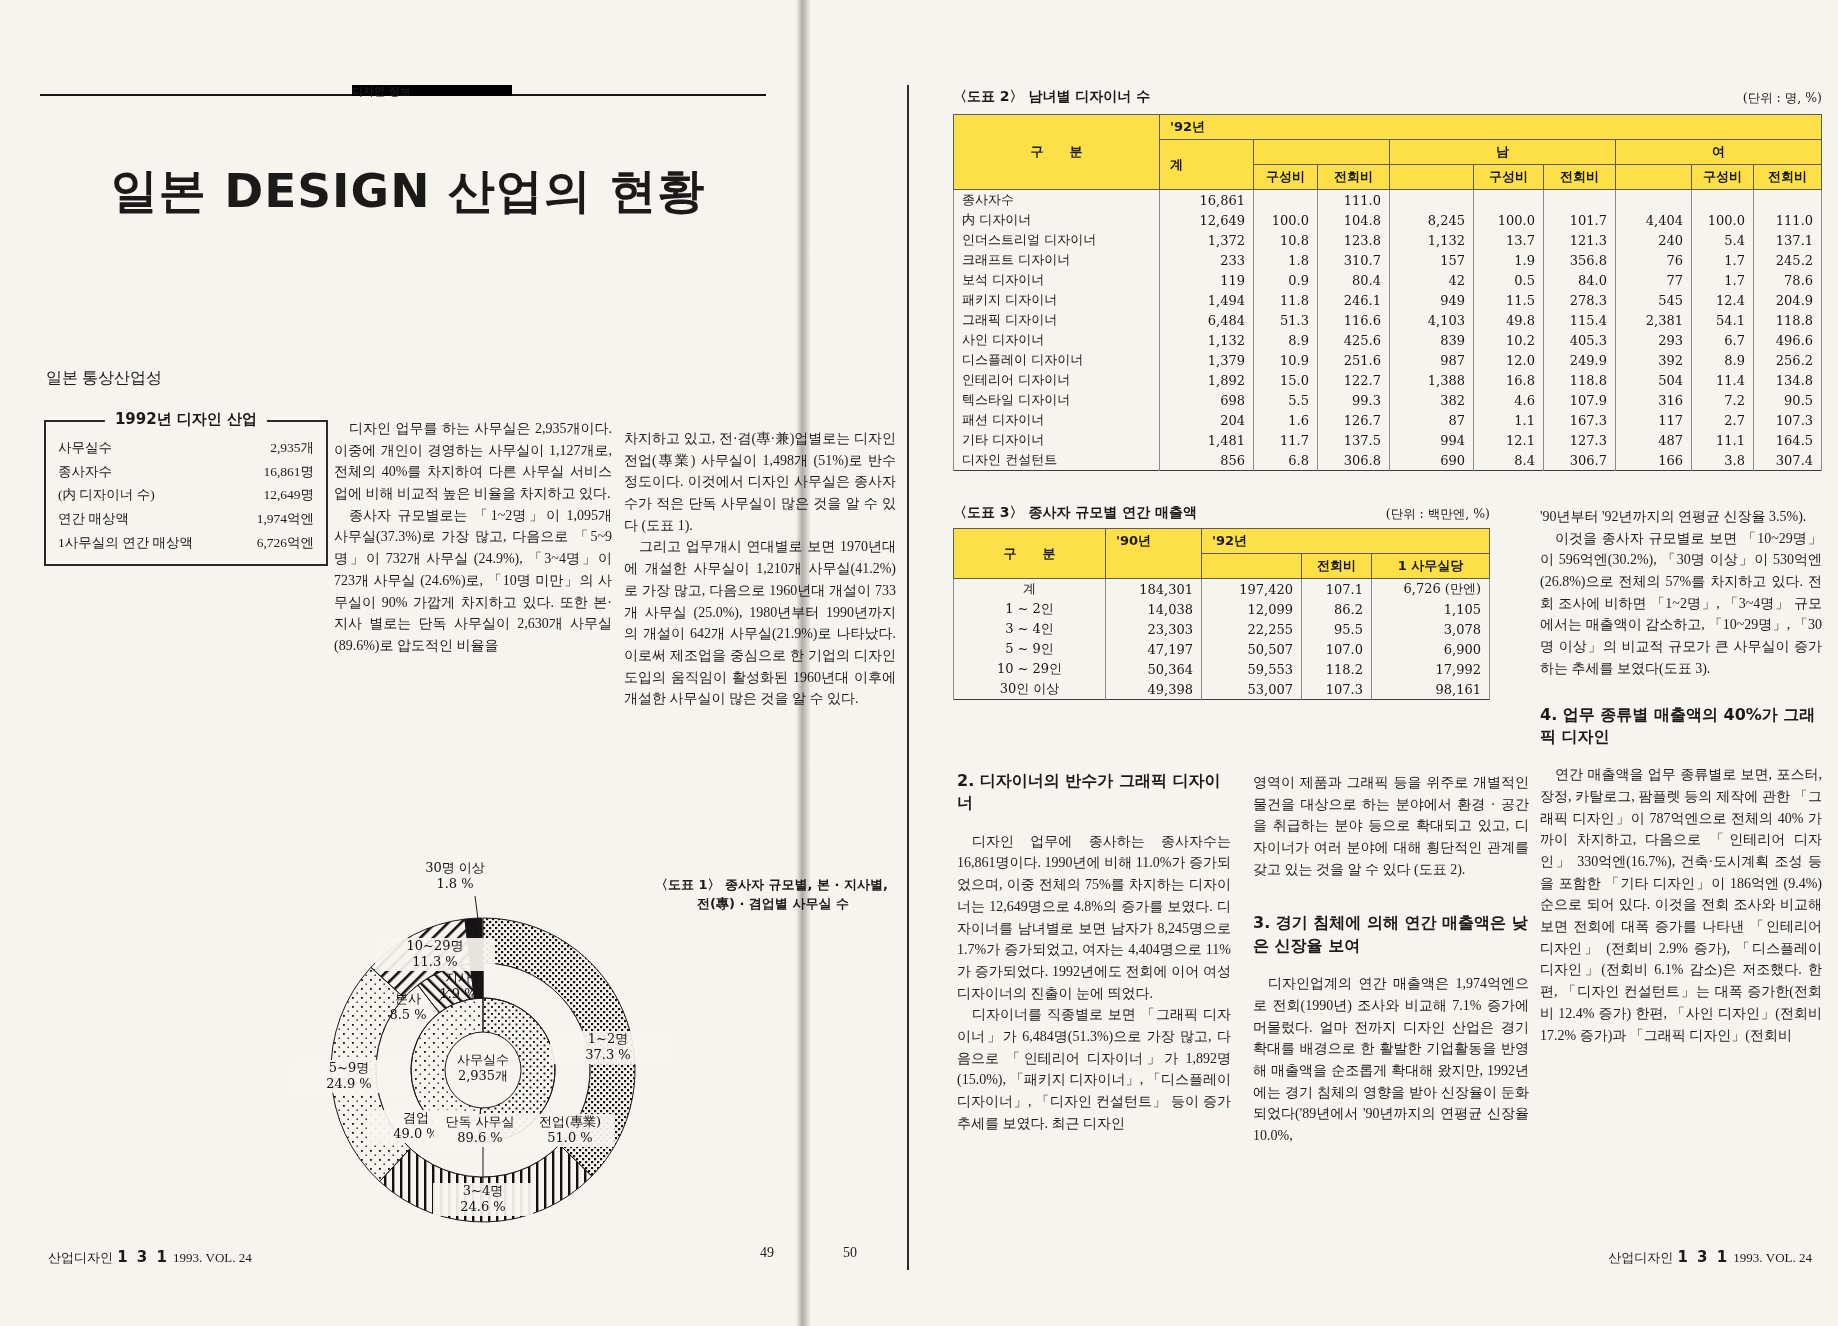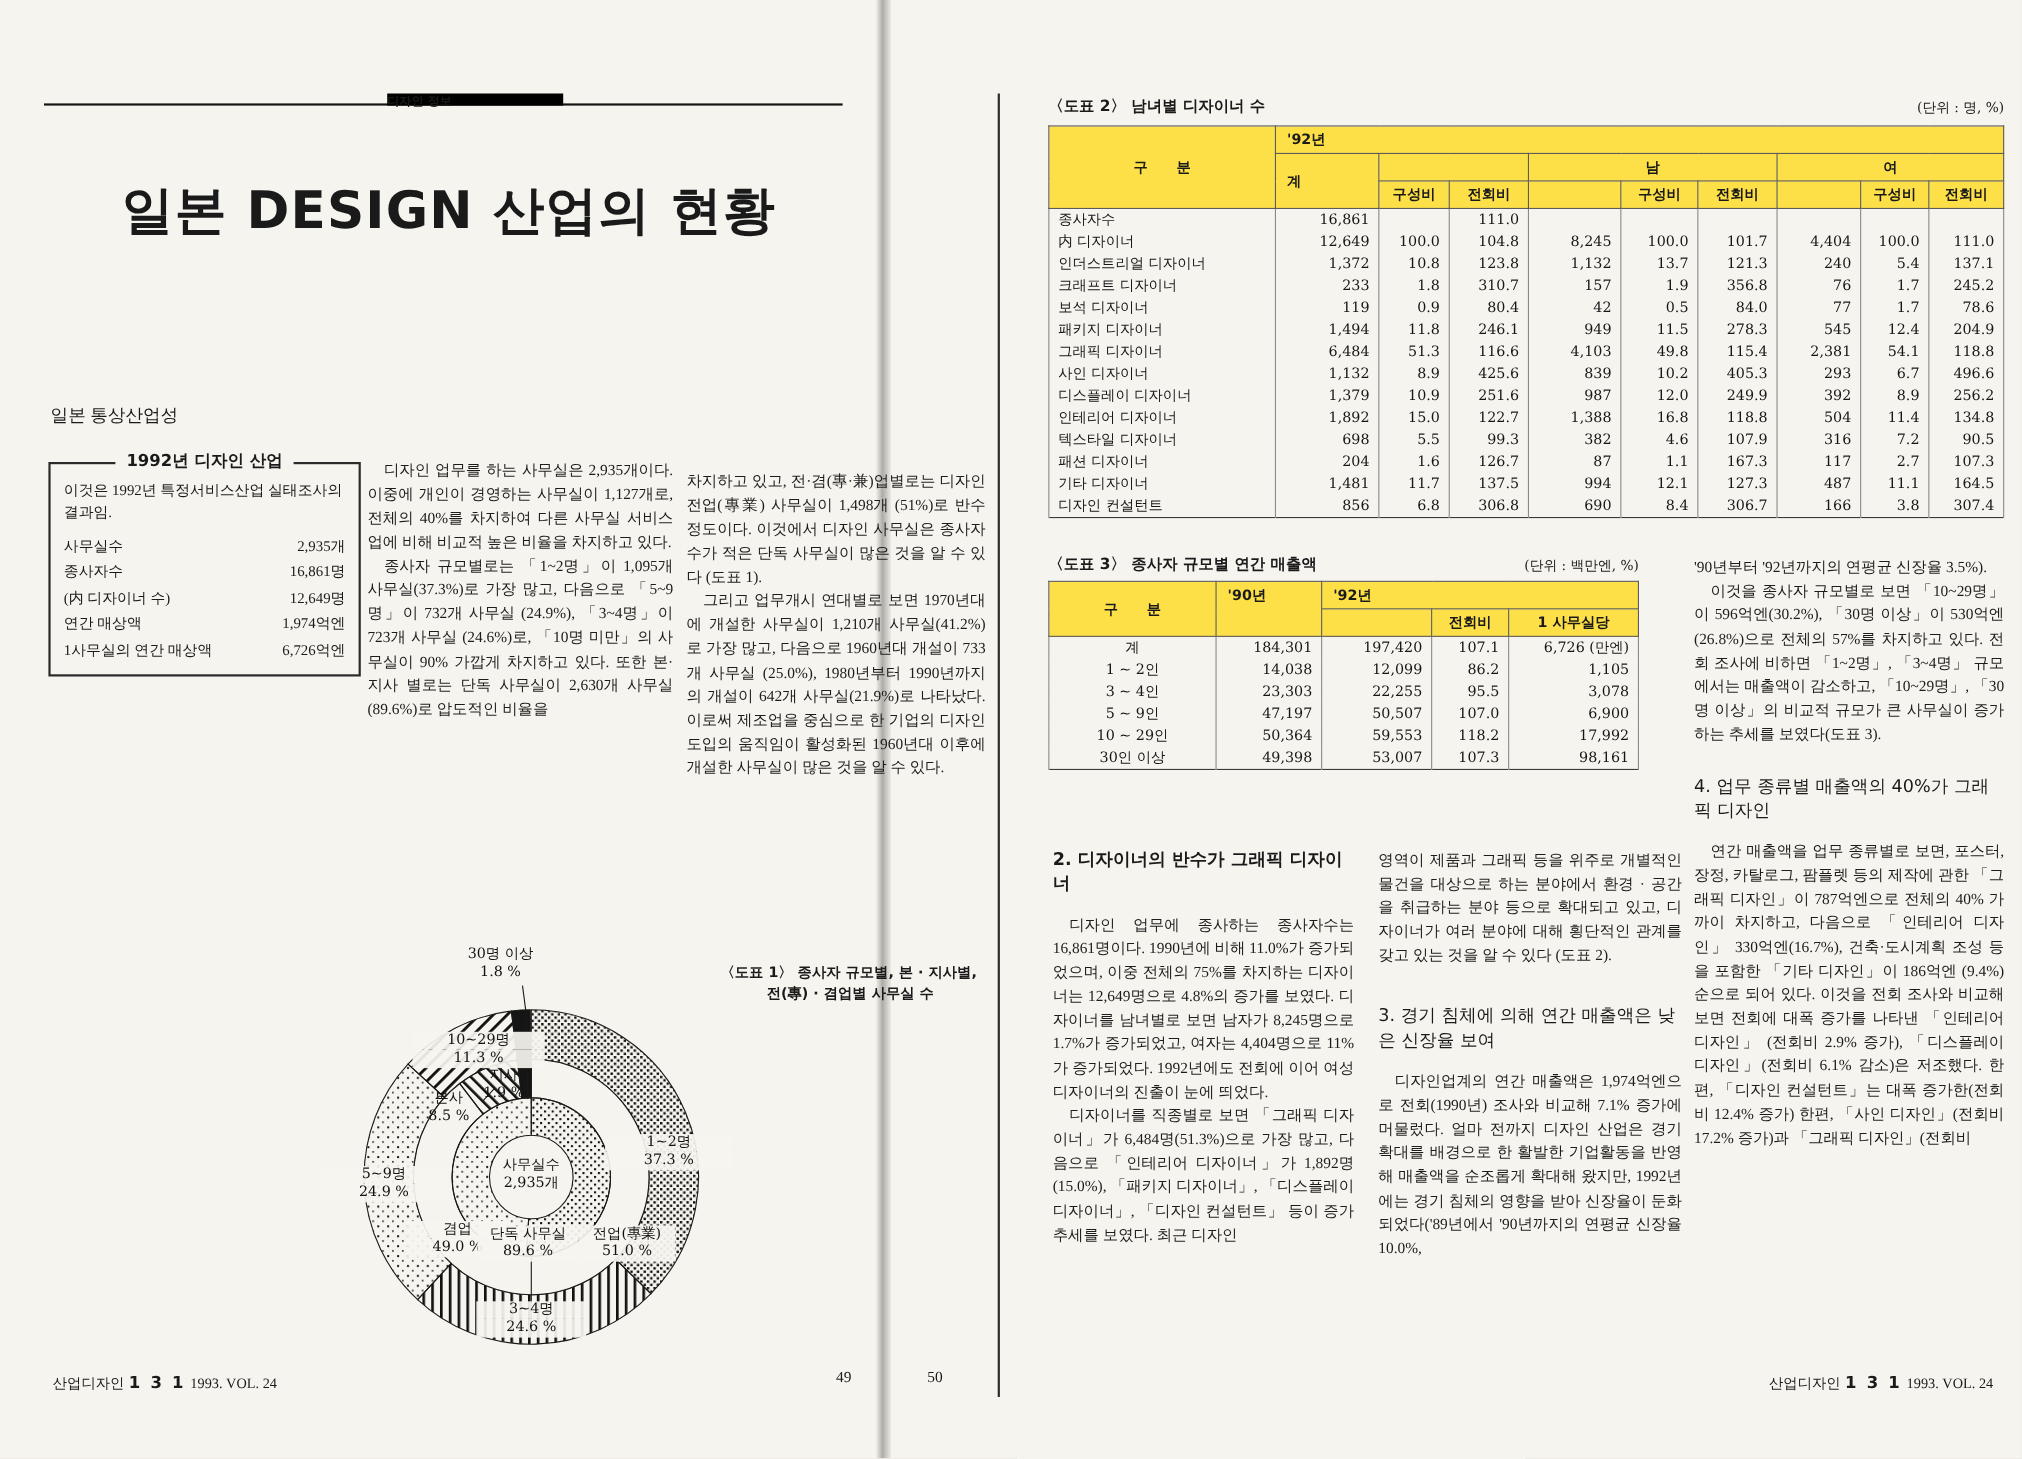--- a/index.html
+++ b/index.html
@@ -20,21 +20,21 @@
   
   #infobox{left:44px;top:420px;width:284px;border:2px solid #2a2a2a;padding:14px 12px 10px;box-sizing:border-box}
   #infobox .legend{position:absolute;top:-12px;left:50%;transform:translateX(-50%);background:#f6f4ef;
         padding:0 10px;font-size:15px;font-weight:700;white-space:nowrap}
   #infobox .note{font-size:13.5px;line-height:1.5;margin-bottom:8px}
   .ib-row{display:flex;justify-content:space-between;font-size:13.5px;line-height:1.75}
   .ib-row .v{text-align:right}
   
   .col{line-height:1.55}
   .h-sec{font-size:16px;font-weight:700;line-height:1.4;margin:0 0 16px}
-  .h-sec2{font-size:16px;font-weight:400;line-height:1.4;margin:14px 0 16px}
+  .h-sec2{font-size:16px;font-weight:700;line-height:1.4;margin:14px 0 16px}
   p.body{font-size:14px;line-height:1.55;text-align:justify;margin:0;text-indent:15px;color:#1c1c1c}
   #l-col1{left:334px;top:418px;width:278px}
   #l-col2{left:624px;top:428px;width:272px}
   
   #chart{left:288px;top:852px;width:392px;height:400px}
   .ch-lbl{position:absolute;text-align:center;font-size:13px;line-height:1.25;color:#111;
           font-family:"DejaVu Serif","Liberation Serif",serif}
   .halo{background:rgba(246,244,239,.93);padding:0 2px}
   #chart-caption{left:655px;top:876px;width:270px;font-size:13px;font-weight:700;line-height:1.45}
   #chart-caption .l2{padding-left:42px}
@@ -82,21 +82,20 @@
   <div id="top-rule" class="abs"></div>
   <div id="tab-bar" class="abs"></div>
   <div id="tab-label" class="abs sans">디자인 정보</div>
 
   <h1 id="main-title" class="abs sans" style="margin:0">일본 DESIGN 산업의 현황</h1>
 
   <div id="byline" class="abs ser">일본 통상산업성</div>
 
   <div id="infobox" class="abs">
     <div class="legend sans">1992년 디자인 산업</div>
-    <div class="note ser">이것은 1992년 특정서비스산업 실태조사의 결과임.</div>
     <div class="ib-row ser">
       <span>사무실수</span>
       <span class="v">2,935개</span>
     </div>
     <div class="ib-row ser">
       <span>종사자수</span>
       <span class="v">16,861명</span>
     </div>
     <div class="ib-row ser">
       <span>(内 디자이너 수)</span>

